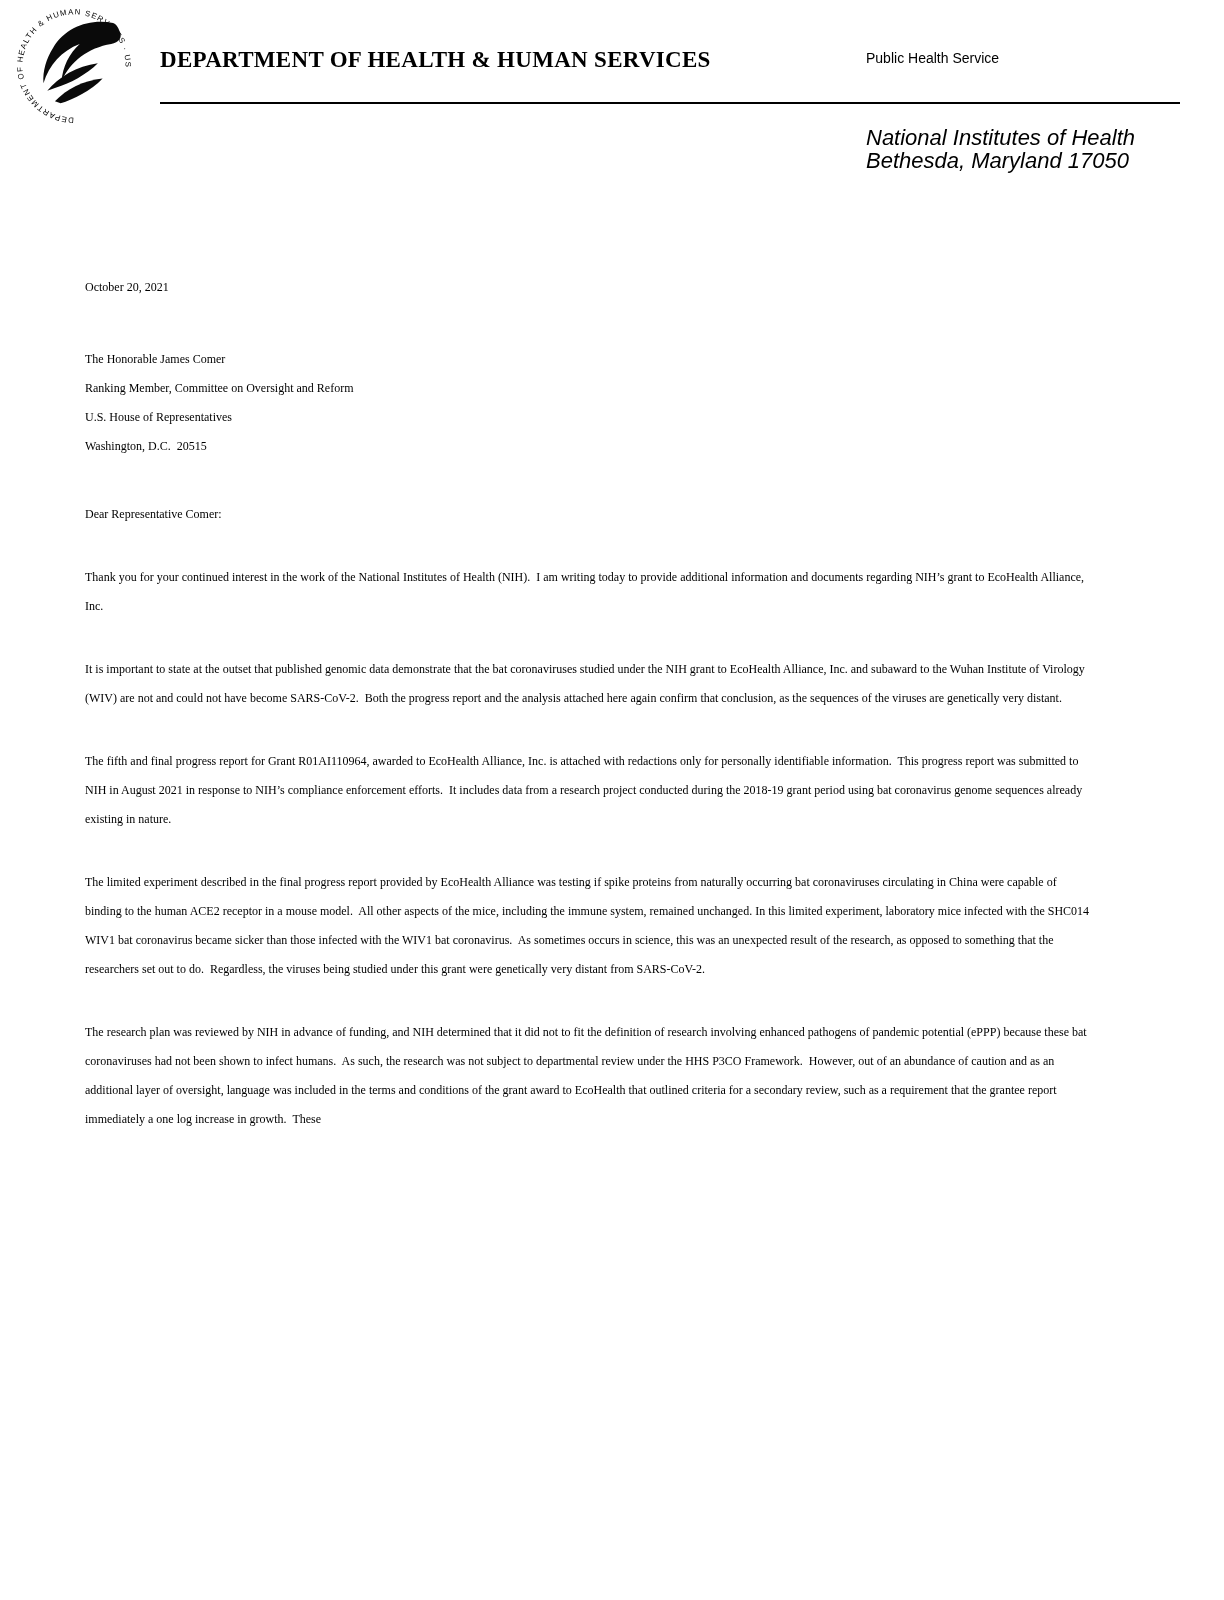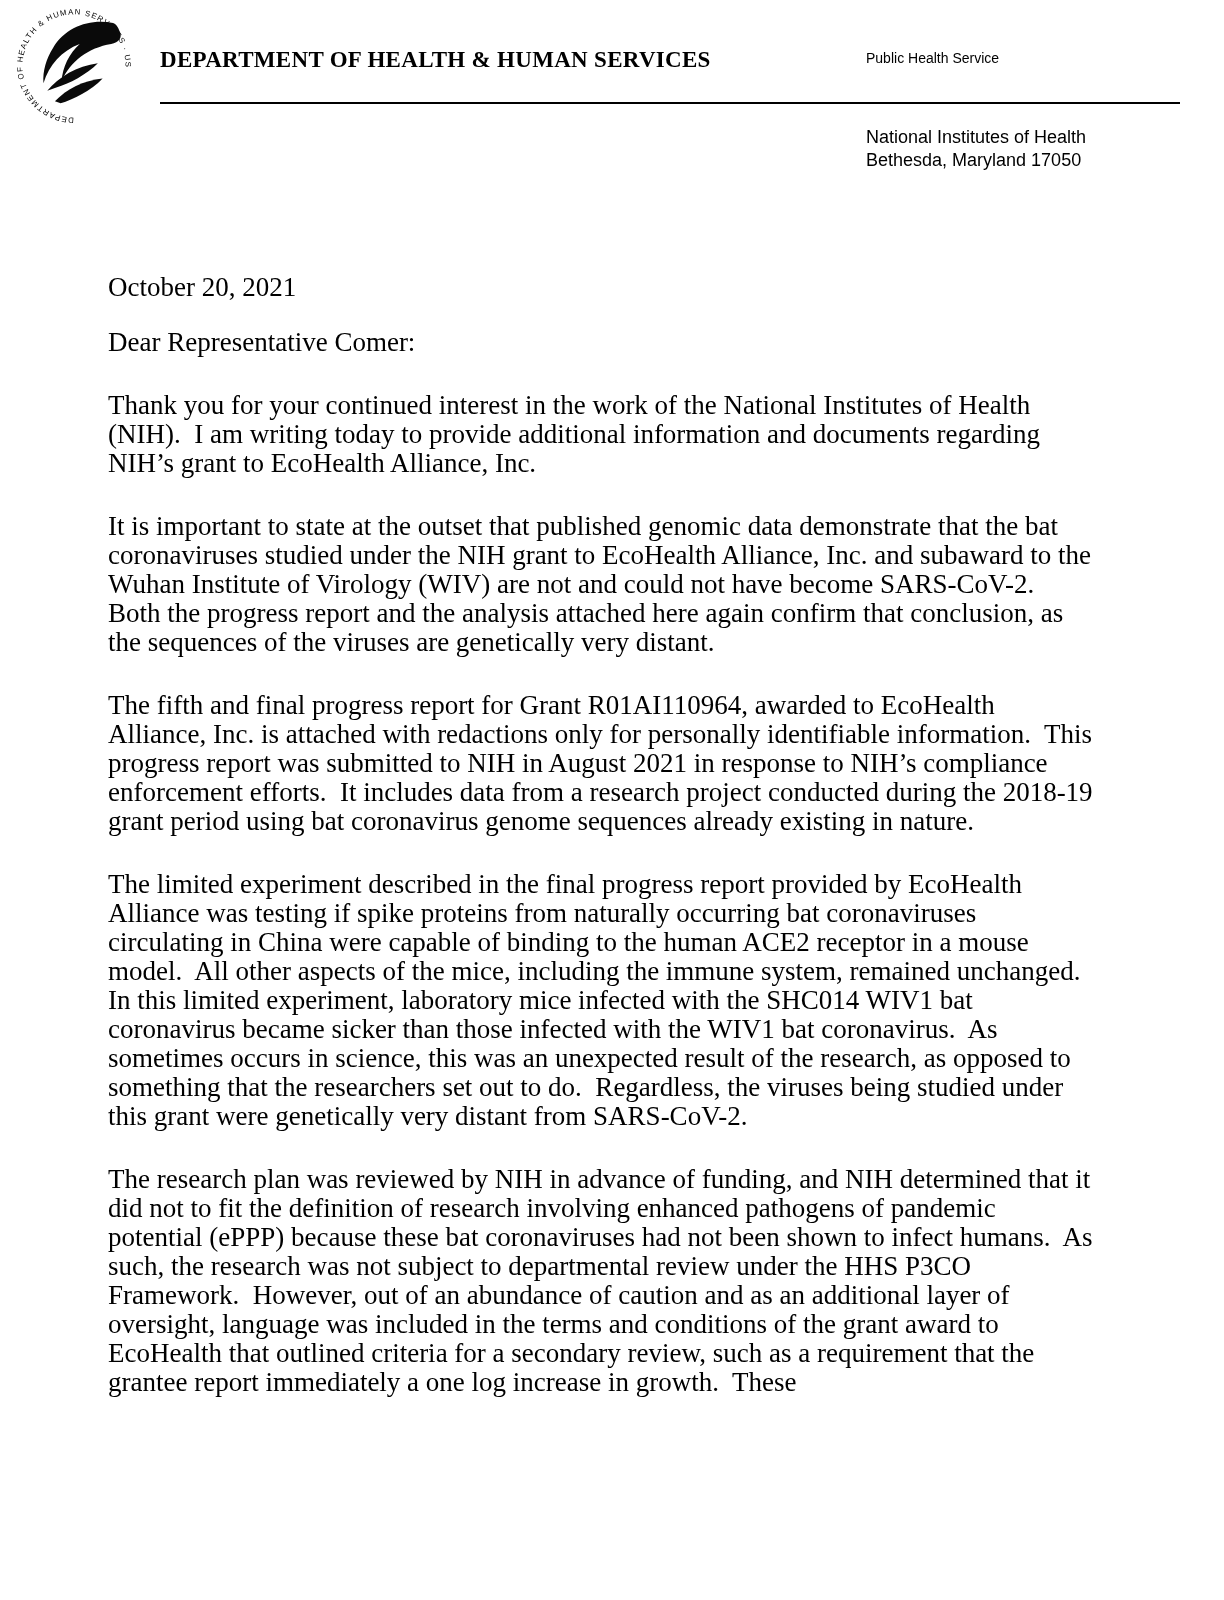--- a/index.html
+++ b/index.html
@@ -23,29 +23,29 @@
   .phs {
     position:absolute; left:866px; top:50px;
     font-family:"Liberation Sans", sans-serif; font-size:14px;
   }
   .rule {
     position:absolute; left:160px; right:44px; top:102px;
     border-top:2px solid #000; height:0;
   }
   .nih-block {
     position:absolute; left:866px; top:126px;
-    font-family:"Liberation Sans", sans-serif; font-size:18px; line-height:23px;
+    font-family:"Liberation Sans", sans-serif; font-size:22px; line-height:23px;font-style:italic;
   }
 
   
-  .letter-body { padding:0 128px 0 108px; font-size:27px; line-height:29px; }
+  .letter-body { padding:0 128px 0 85px; font-size:12px; line-height:29px; }
   .date { margin-top:98px; white-space:pre-wrap; }
   .recipient { margin-top:43px; }
   .recipient div { white-space:pre-wrap; }
-  .salutation { margin-top:26px; white-space:pre-wrap;font-family:Liberation Serif, serif; }
+  .salutation { margin-top:39px; white-space:pre-wrap;font-family:Liberation Serif, serif; }
   .para { margin-top:34px; white-space:pre-wrap; text-align:left; }
 
   .seal svg text { font-family:"Liberation Sans", sans-serif; }
 </style>
 </head>
 <body>
 
 <div class="page">
 
   <header class="letterhead">
@@ -76,20 +76,26 @@
       <div>National Institutes of Health</div>
       <div>Bethesda, Maryland 17050</div>
     </div>
 
   </header>
 
   <main class="letter-body">
 
     <p class="date">October 20, 2021</p>
 
+    <div class="recipient">
+      <div>The Honorable James Comer</div>
+      <div>Ranking Member, Committee on Oversight and Reform</div>
+      <div>U.S. House of Representatives</div>
+      <div>Washington, D.C.  20515</div>
+    </div>
 
     <p class="salutation">Dear Representative Comer:</p>
 
     <p class="para">Thank you for your continued interest in the work of the National Institutes of Health (NIH).  I am writing today to provide additional information and documents regarding NIH’s grant to EcoHealth Alliance, Inc.</p>
 
     <p class="para">It is important to state at the outset that published genomic data demonstrate that the bat coronaviruses studied under the NIH grant to EcoHealth Alliance, Inc. and subaward to the Wuhan Institute of Virology (WIV) are not and could not have become SARS-CoV-2.  Both the progress report and the analysis attached here again confirm that conclusion, as the sequences of the viruses are genetically very distant.</p>
 
     <p class="para">The fifth and final progress report for Grant R01AI110964, awarded to EcoHealth Alliance, Inc. is attached with redactions only for personally identifiable information.  This progress report was submitted to NIH in August 2021 in response to NIH’s compliance enforcement efforts.  It includes data from a research project conducted during the 2018-19 grant period using bat coronavirus genome sequences already existing in nature.</p>
 
     <p class="para">The limited experiment described in the final progress report provided by EcoHealth Alliance was testing if spike proteins from naturally occurring bat coronaviruses circulating in China were capable of binding to the human ACE2 receptor in a mouse model.  All other aspects of the mice, including the immune system, remained unchanged. In this limited experiment, laboratory mice infected with the SHC014 WIV1 bat coronavirus became sicker than those infected with the WIV1 bat coronavirus.  As sometimes occurs in science, this was an unexpected result of the research, as opposed to something that the researchers set out to do.  Regardless, the viruses being studied under this grant were genetically very distant from SARS-CoV-2.</p>

